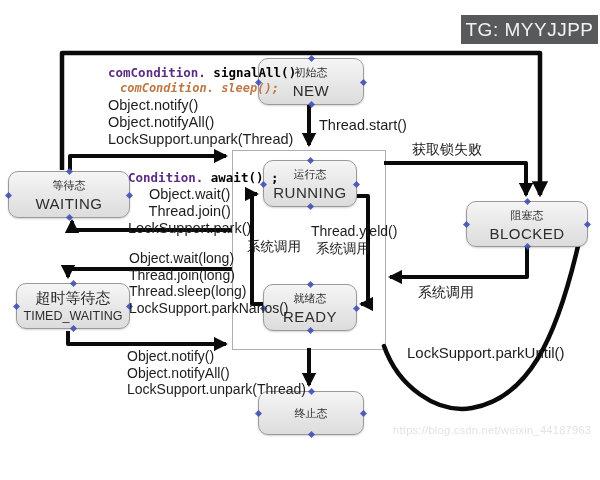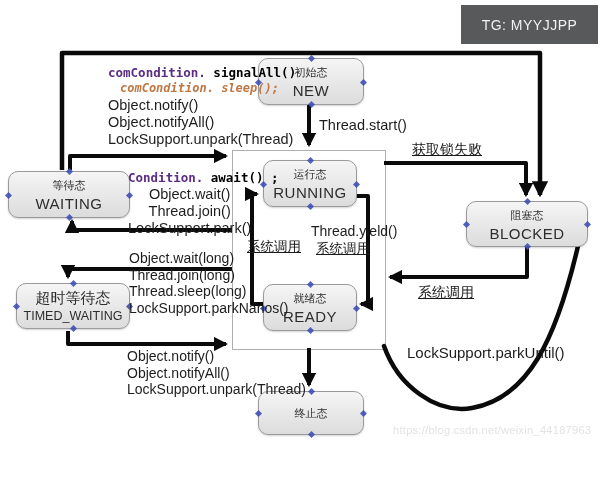--- a/index.html
+++ b/index.html
@@ -32,40 +32,40 @@
   .anchor.t{top:-3px;left:50%;margin-left:-2px;}
   .anchor.b{bottom:-3px;left:50%;margin-left:-2px;}
   .anchor.l{left:-3px;top:50%;margin-top:-2px;}
   .anchor.r{right:-3px;top:50%;margin-top:-2px;}
   
   .lbl{position:absolute;z-index:4;white-space:nowrap;color:#1d1d1d;font-size:14.5px;line-height:17px;}
   .code{font-family:"DejaVu Sans Mono","Liberation Mono",monospace;font-weight:bold;font-size:12.5px;color:#000;}
   .kw{color:#5c2d84;}
   .comment{font-family:"DejaVu Sans Mono","Liberation Mono",monospace;font-weight:bold;
            font-style:italic;font-size:12px;color:#bd7845;}
-  .zh-lbl{font-size:14px;color:#1a1a1a;text-decoration:underline;}
+  .zh-lbl{font-size:14px;color:#1a1a1a;}
   .pos-sigall{left:108px;top:64px;}
   .pos-sig{left:120px;top:80px;}
   .pos-notify1{left:108px;top:97px;}
   .pos-await{left:128px;top:169px;}
   .pos-wait1{left:128px;top:186px;text-align:center;}
   .pos-tstart{left:319px;top:117px;}
   .pos-lockfail{left:412px;top:141px;}
   .pos-syscall-l{left:247px;top:238px;font-size:13.5px;}
   .pos-tyield{left:311px;top:223px;font-size:14px;}
   .pos-syscall-r{left:316px;top:240px;font-size:13.5px;}
   .pos-locksucc{left:418px;top:284px;}
   .pos-timed-up{left:129px;top:250px;line-height:16.5px;font-size:14px;}
   .pos-timed-dn{left:127px;top:348px;line-height:16.5px;font-size:14px;}
   .pos-parkuntil{left:407px;top:344px;font-size:15px;}
   .pos-watermark{left:393px;top:422px;font-size:11px;color:#e4e2e2;letter-spacing:.3px;}
   
   .badge{position:absolute;z-index:5;background:#58595b;color:#f2f2f2;
          display:flex;align-items:center;justify-content:center;}
-  .badge-tg{left:461px;top:5px;width:137px;height:39px;font-size:14px;letter-spacing:.5px;}
+  .badge-tg{left:461px;top:15px;width:137px;height:29px;font-size:19px;letter-spacing:.5px;}
   .badge-site{left:8px;top:440px;width:186px;height:34px;font-size:17px;}
 </style>
 </head>
 <body>
 
 <div id="canvas">
 
   <div class="container-box"></div>
 
   <svg id="arrows" width="600" height="480">

